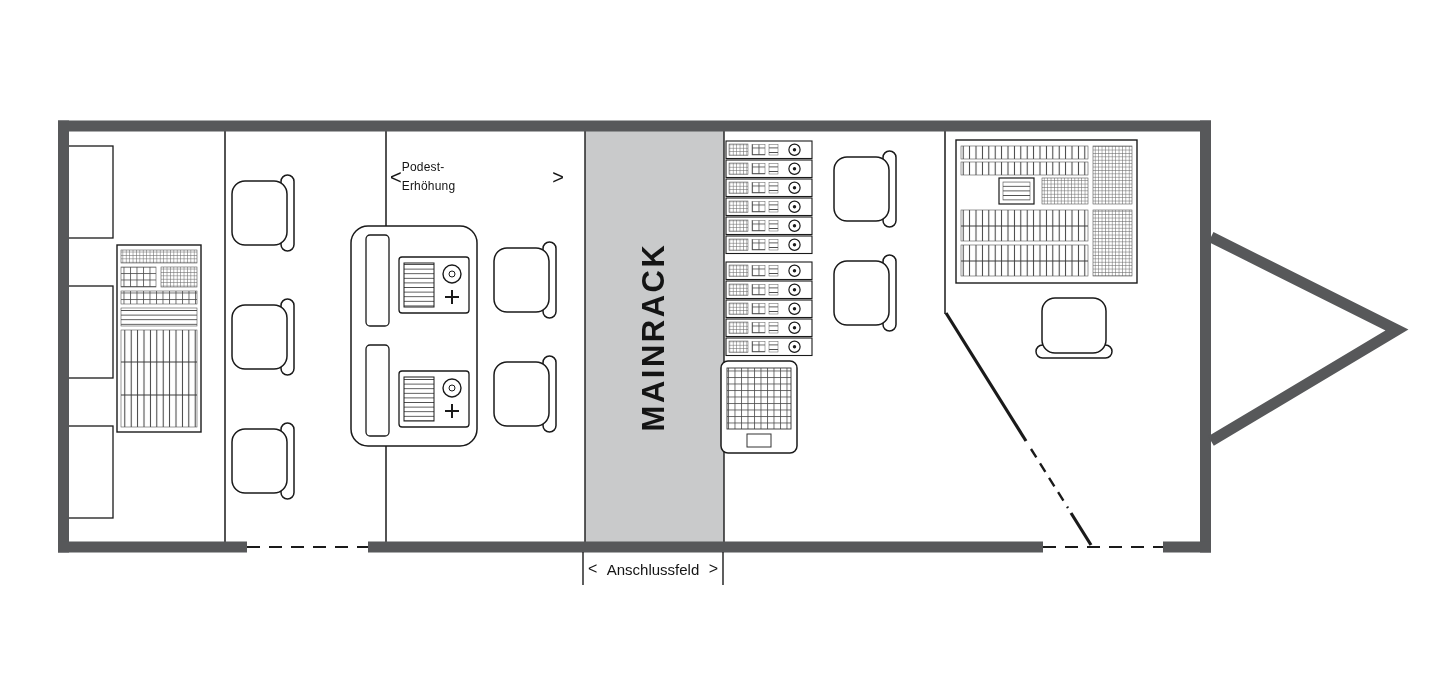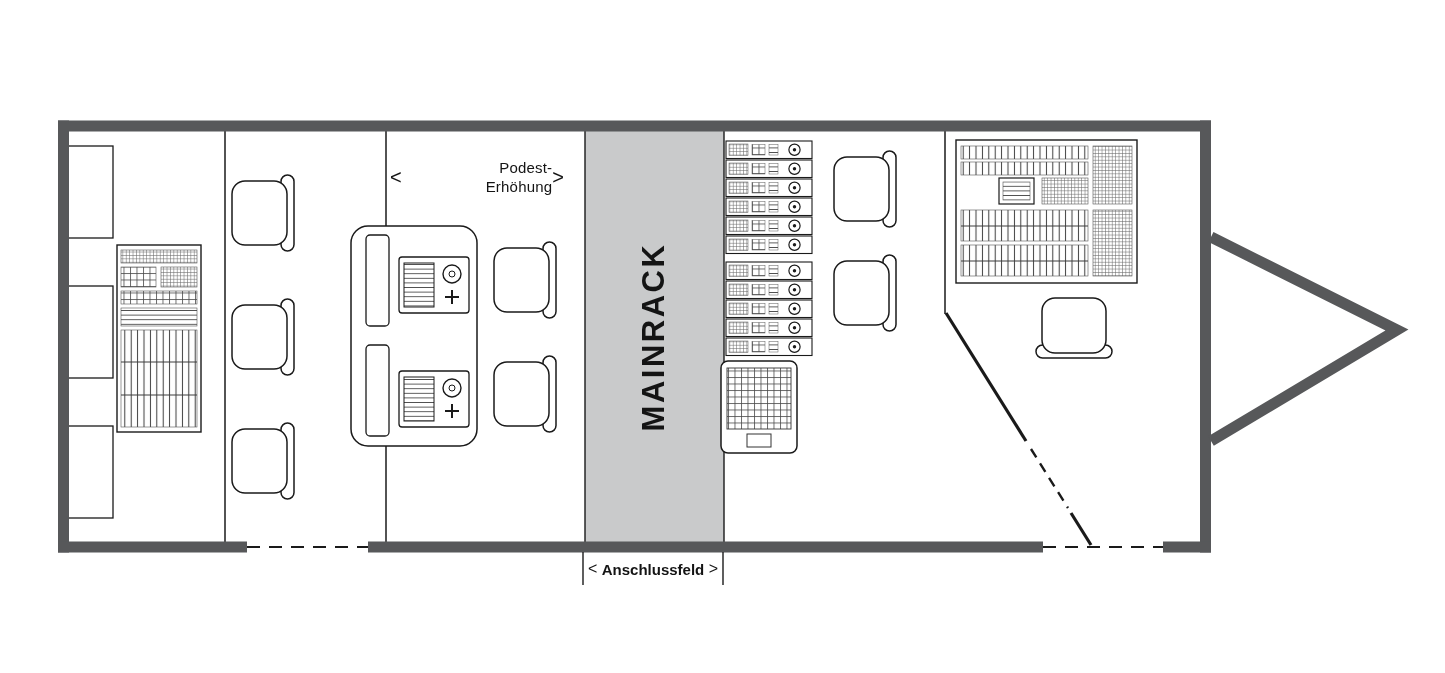--- a/index.html
+++ b/index.html
@@ -1,30 +1,30 @@
 <!DOCTYPE html>
 <html><head>
 <meta charset="utf-8">
 <style>
   html,body{margin:0;padding:0;background:#ffffff;}
   .stage{position:relative;width:1445px;height:673px;background:#ffffff;
          font-family:"Liberation Sans",sans-serif;color:#111;overflow:hidden;}
   svg.plan{position:absolute;left:0;top:0;display:block;}
   .podest-label{position:absolute;left:390px;top:158px;width:174px;
                 display:flex;align-items:center;justify-content:space-between;}
-  .podest-text{flex:1;text-align:right;font-size:15px;line-height:19px;letter-spacing:.2px;color:#141414;}
+  .podest-text{flex:1;text-align:left;font-size:12px;line-height:19px;letter-spacing:.2px;color:#141414;}
   .arrow{font-size:20px;font-weight:400;color:#141414;line-height:20px;}
   .mainrack{position:absolute;left:585px;top:126px;width:139px;height:421px;
             display:flex;align-items:center;justify-content:center;pointer-events:none;}
   .mainrack-text{transform:rotate(-90deg);white-space:nowrap;font-size:31px;
                  font-weight:700;letter-spacing:2.5px;color:#141414;}
   .anschluss{position:absolute;left:583px;top:555px;width:140px;height:28px;
              display:flex;align-items:center;justify-content:space-between;
              padding:0 5px;box-sizing:border-box;}
-  .anschluss-text{font-size:15px;font-weight:700;color:#141414;}
+  .anschluss-text{font-size:15px;font-weight:400;color:#141414;}
   .anschluss .arrow{font-size:16px;}
 </style>
 </head>
 <body>
 
 <div class="stage">
 
 <svg class="plan" width="1445" height="673" viewBox="0 0 1445 673">
   <defs>
     <pattern id="pv" width="6.4" height="8" patternUnits="userSpaceOnUse">

